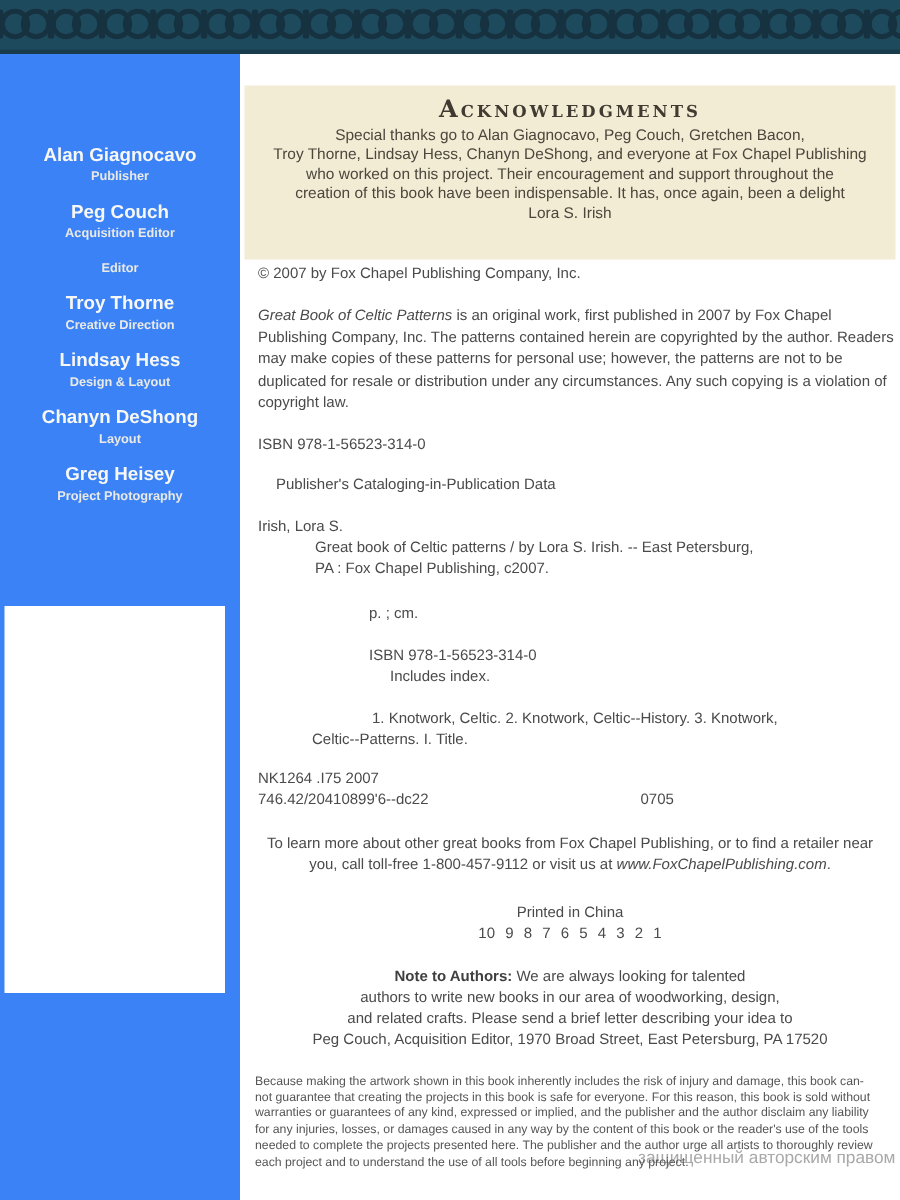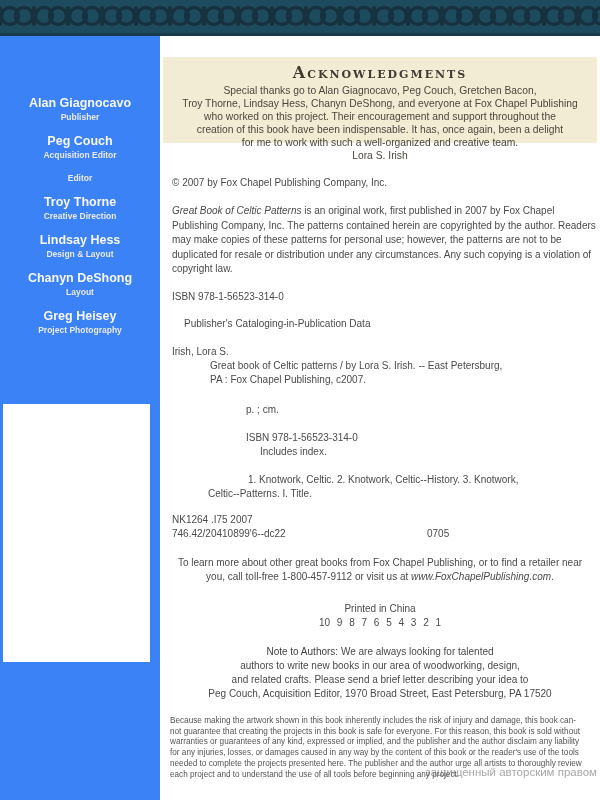--- a/index.html
+++ b/index.html
@@ -15,21 +15,21 @@
     background:#3b82f6;box-sizing:border-box;padding-top:60px;text-align:center;
   }
   .credit{margin-bottom:11px;}
   .credit-name{color:#f7f7f5;font-weight:bold;font-size:12.5px;line-height:15px;}
   .credit-role{color:#e9e9e6;font-weight:bold;font-size:8.5px;line-height:12px;}
   .sidebar-whitebox{
     position:absolute;left:3px;top:368px;width:147px;height:258px;background:#ffffff;
   }
   
   .ack-box{
-    position:absolute;left:163px;top:57px;width:434px;height:86px;
+    position:absolute;left:163px;top:57px;width:434px;height:116px;
     background:#f3ecd5;text-align:center;color:#45403a;
   }
   .ack-title{
     margin:6px 0 2px 0;font-family:"DejaVu Serif","Liberation Serif",serif;
     font-size:16px;font-weight:600;letter-spacing:2px;font-variant:small-caps;color:#403a31;
   }
   .ack-line{font-size:10.3px;line-height:13px;color:#4c463d;}
   .ack-sign{font-size:10.3px;line-height:13px;color:#4c463d;}
   
   .t{position:absolute;font-size:10px;line-height:13px;white-space:nowrap;color:#4a4a4a;}
@@ -41,21 +41,21 @@
   .digits{word-spacing:4px;}
   .disclaimer{
     position:absolute;left:170px;top:716px;width:426px;font-size:8.2px;
     line-height:10.7px;color:#555555;z-index:2;
   }
   .watermark{
     position:absolute;right:3px;top:766px;font-size:11.5px;color:#a8a8a8;
     white-space:nowrap;z-index:1;
   }
   i.title-it{font-style:italic;}
-  b.nta{font-weight:normal;color:#3f3f3f;}
+  b.nta{font-weight:bold;color:#3f3f3f;}
 </style>
 </head>
 <body>
 
 <div class="page">
 
   <svg class="band" width="600" height="36">
     <defs>
       <pattern id="knot" width="34" height="30" patternUnits="userSpaceOnUse">
         <g fill="none" stroke="#16313f" stroke-width="3.4" stroke-linecap="round">
@@ -101,21 +101,20 @@
     </div>
     <div class="sidebar-whitebox"></div>
   </aside>
 
   <section class="ack-box">
     <h1 class="ack-title">Acknowledgments</h1>
     <div class="ack-line">Special thanks go to Alan Giagnocavo, Peg Couch, Gretchen Bacon,</div>
     <div class="ack-line">Troy Thorne, Lindsay Hess, Chanyn DeShong, and everyone at Fox Chapel Publishing</div>
     <div class="ack-line">who worked on this project. Their encouragement and support throughout the</div>
     <div class="ack-line">creation of this book have been indispensable. It has, once again, been a delight</div>
-    <div class="ack-line">for me to work with such a well-organized and creative team.</div>
     <div class="ack-sign">Lora S. Irish</div>
   </section>
 
   <div class="t" style="left:172px;top:176px;">© 2007 by Fox Chapel Publishing Company, Inc.</div>
 
   <div class="para"><i class="title-it">Great Book of Celtic Patterns</i><span> is an original work, first published in 2007 by Fox Chapel Publishing Company, Inc. The patterns contained herein are copyrighted by the author. Readers may make copies of these patterns for personal use; however, the patterns are not to be duplicated for resale or distribution under any circumstances. Any such copying is a violation of copyright law.</span></div>
 
   <div class="t" style="left:172px;top:290px;">ISBN 978-1-56523-314-0</div>
 
   <div class="t" style="left:172px;top:317px;padding-left:12px;">Publisher's Cataloging-in-Publication Data</div>

